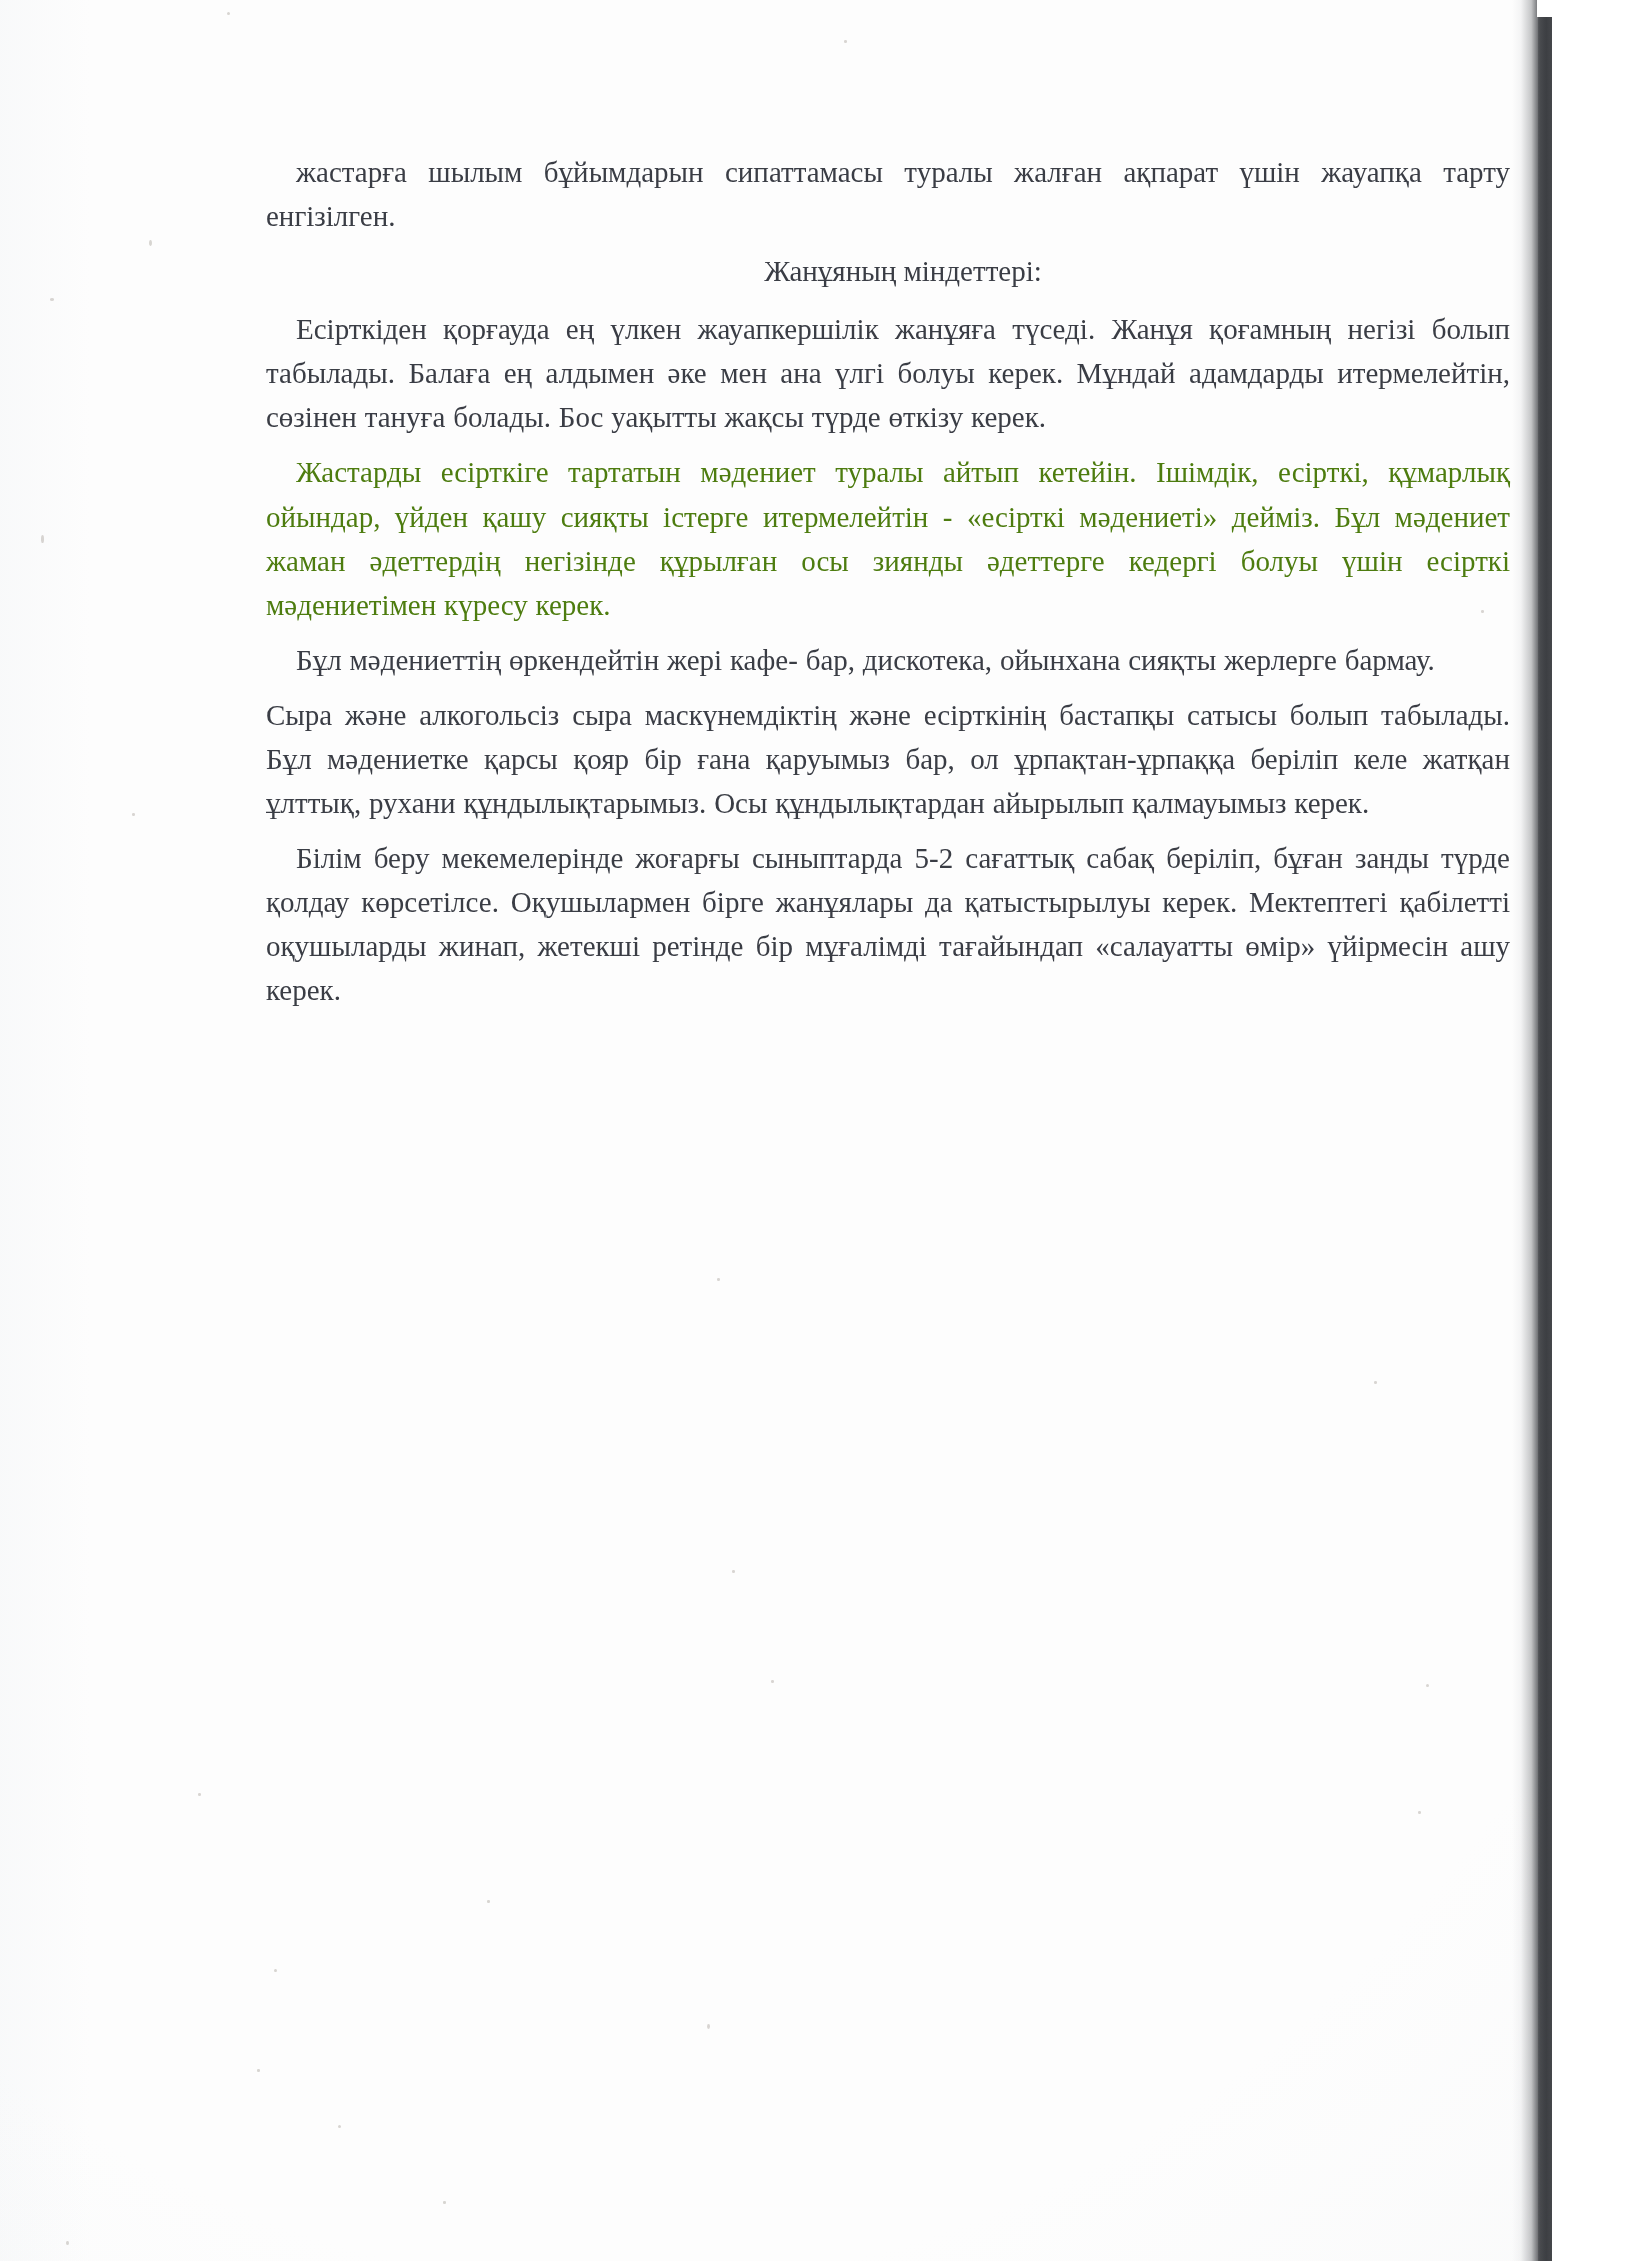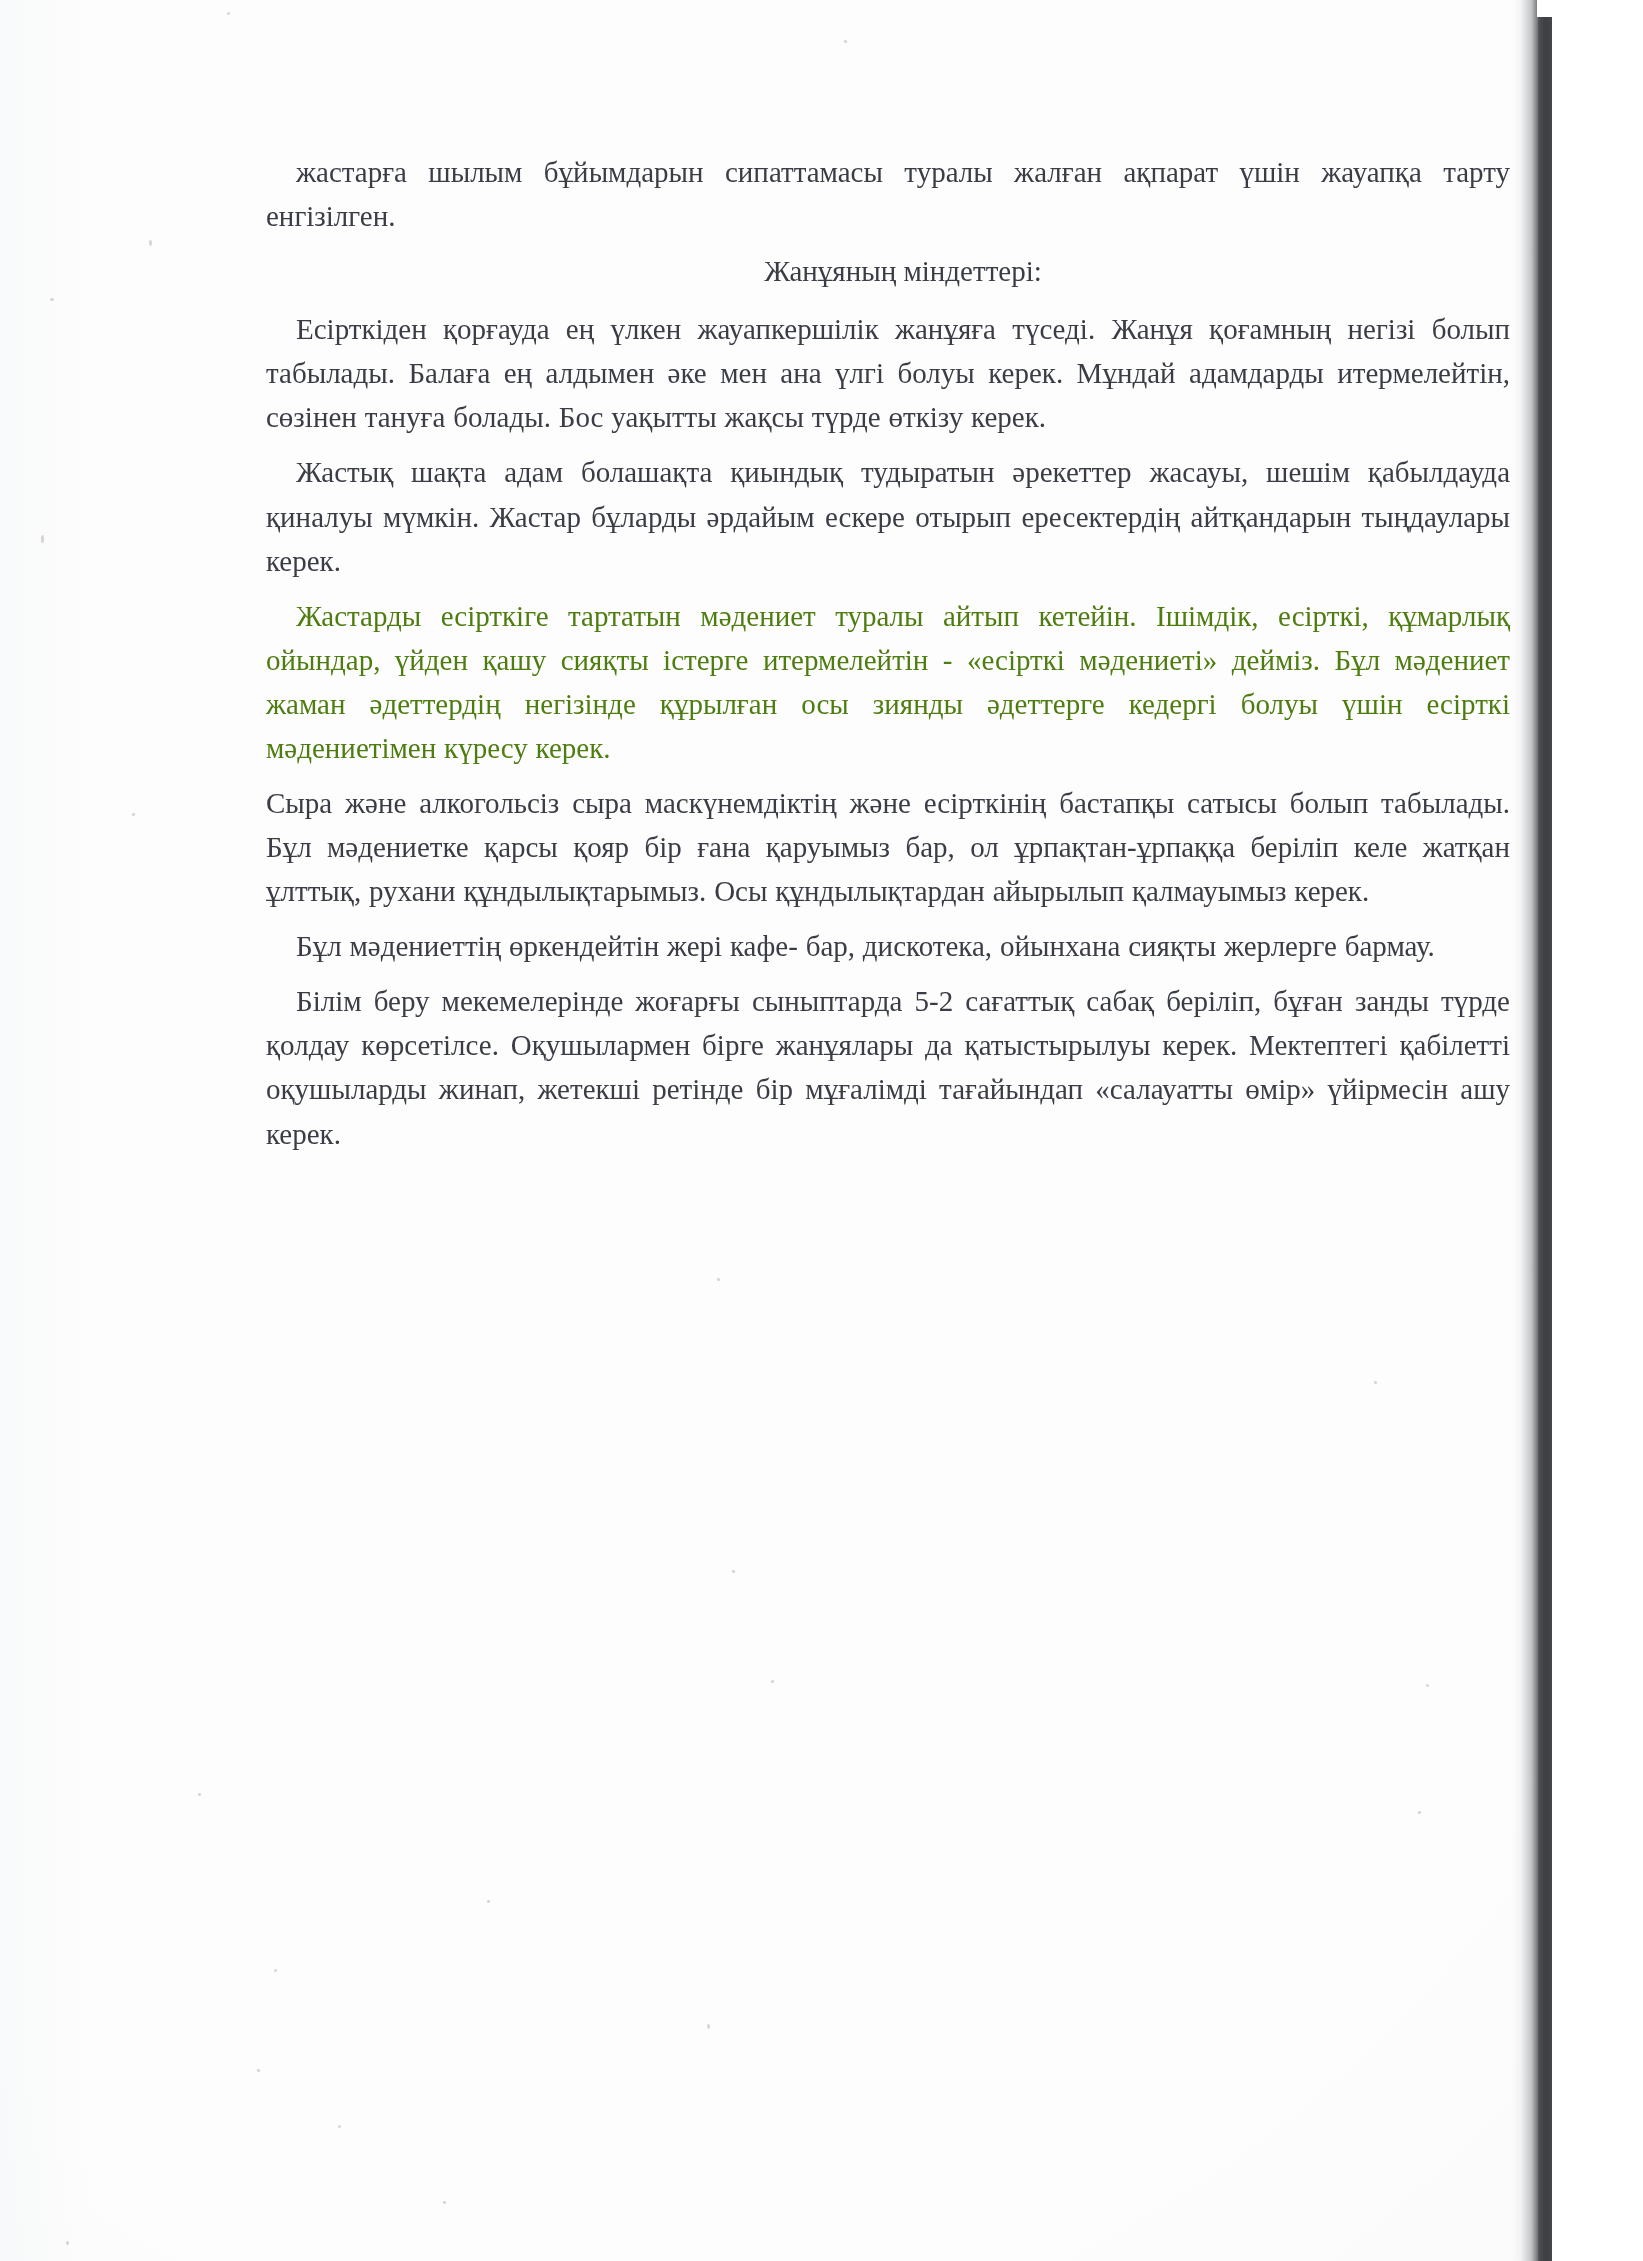--- a/index.html
+++ b/index.html
@@ -144,27 +144,26 @@
   </div>
 
   <div class="text-block">
 
     <p class="para gap-sm">жастарға шылым бұйымдарын сипаттамасы туралы жалған ақпарат үшін жауапқа тарту енгізілген.</p>
 
     <p class="heading-line gap-md">Жанұяның міндеттері:</p>
 
     <p class="para gap-md">Есірткіден қорғауда ең үлкен жауапкершілік жанұяға түседі. Жанұя қоғамның негізі болып табылады. Балаға ең алдымен әке мен ана үлгі болуы керек. Мұндай адамдарды итермелейтін, сөзінен тануға болады. Бос уақытты жақсы түрде өткізу керек.</p>
 
-    <p class="para gap-md">Жастық шақта адам болашақта қиындық тудыратын әрекеттер жасауы, шешім қабылдауда қиналуы мүмкін. Жастар бұларды әрдайым ескере отырып ересектердің айтқандарын тыңдаулары керек.</p>
 
     <p class="para lighter gap-md">Жастарды есірткіге тартатын мәдениет туралы айтып кетейін. Ішімдік, есірткі, құмарлық ойындар, үйден қашу сияқты істерге итермелейтін - «есірткі мәдениеті» дейміз. Бұл мәдениет жаман әдеттердің негізінде құрылған осы зиянды  әдеттерге кедергі болуы үшін есірткі мәдениетімен күресу керек.</p>
 
+    <p class="para gap-md">Бұл мәдениеттің өркендейтін жері кафе- бар, дискотека, ойынхана сияқты жерлерге бармау.</p>
+
     <p class="para no-indent gap-md">Сыра және алкогольсіз сыра маскүнемдіктің және есірткінің бастапқы сатысы болып табылады. Бұл мәдениетке қарсы қояр бір ғана қаруымыз бар, ол ұрпақтан-ұрпаққа беріліп келе жатқан ұлттық, рухани құндылықтарымыз. Осы құндылықтардан айырылып қалмауымыз керек.</p>
-
-    <p class="para gap-md">Бұл мәдениеттің өркендейтін жері кафе- бар, дискотека, ойынхана сияқты жерлерге бармау.</p>
 
     <p class="para gap-md">Білім беру мекемелерінде жоғарғы сыныптарда 5-2 сағаттық сабақ беріліп, бұған занды түрде қолдау көрсетілсе. Оқушылармен бірге жанұялары да қатыстырылуы керек. Мектептегі қабілетті оқушыларды жинап, жетекші ретінде бір мұғалімді тағайындап «салауатты өмір» үйірмесін ашу керек.</p>
 
   </div>
 
   <div class="scan-edge-right"></div>
   <div class="scan-edge-right-inner"></div>
   <div class="scan-edge-nick"></div>
 
 </div>

